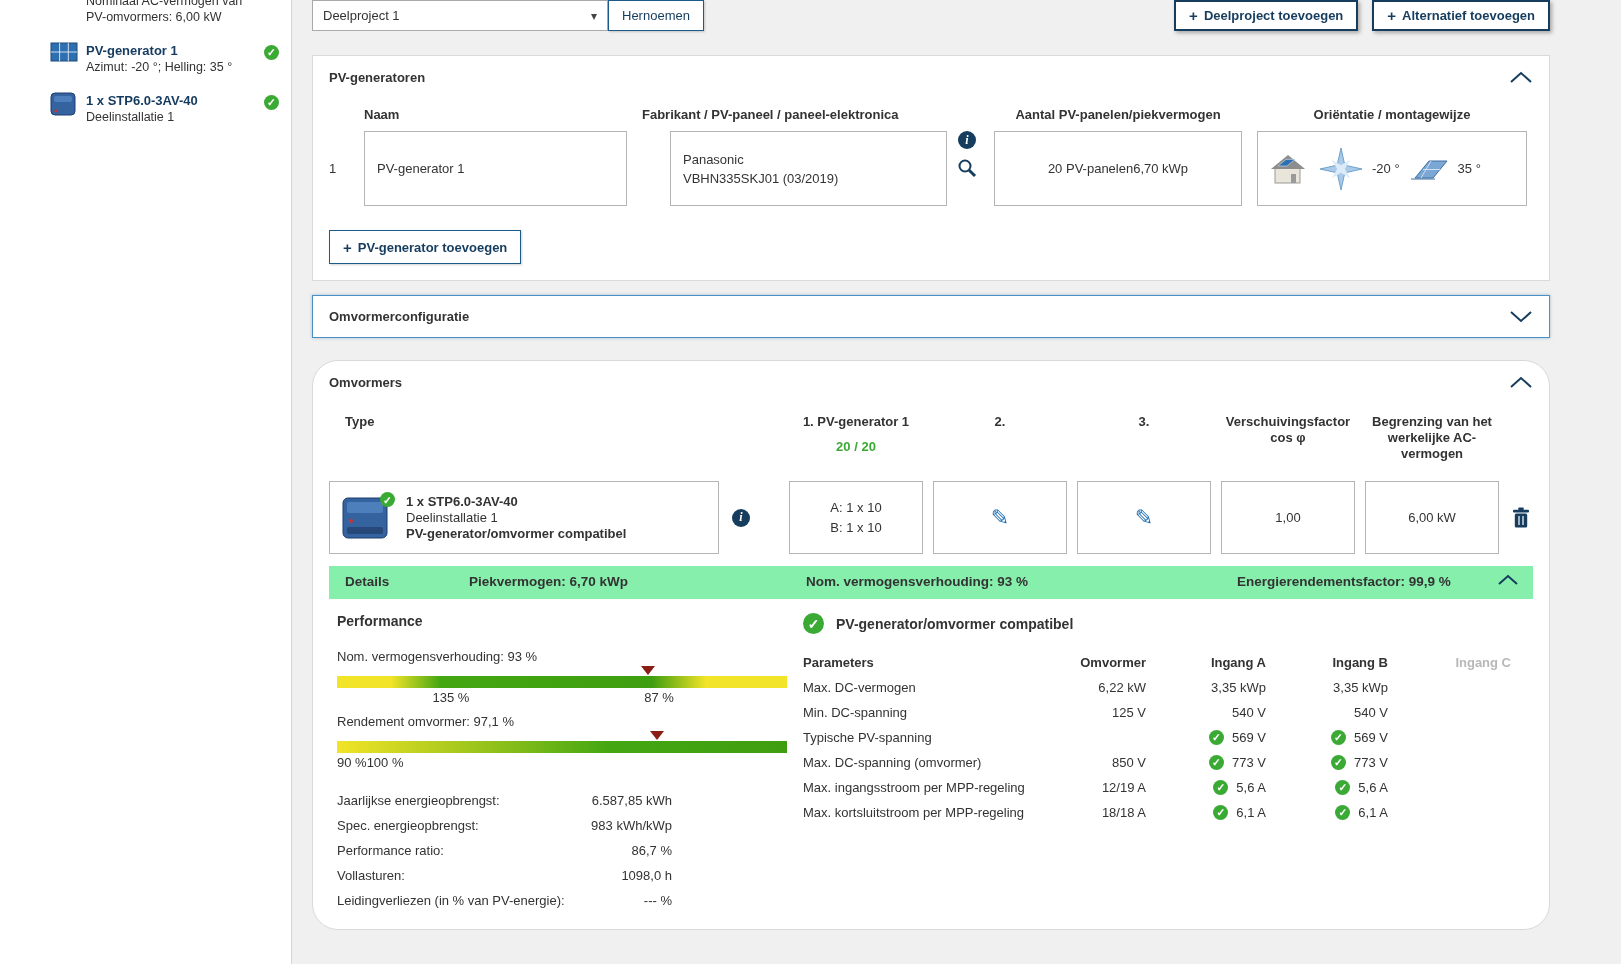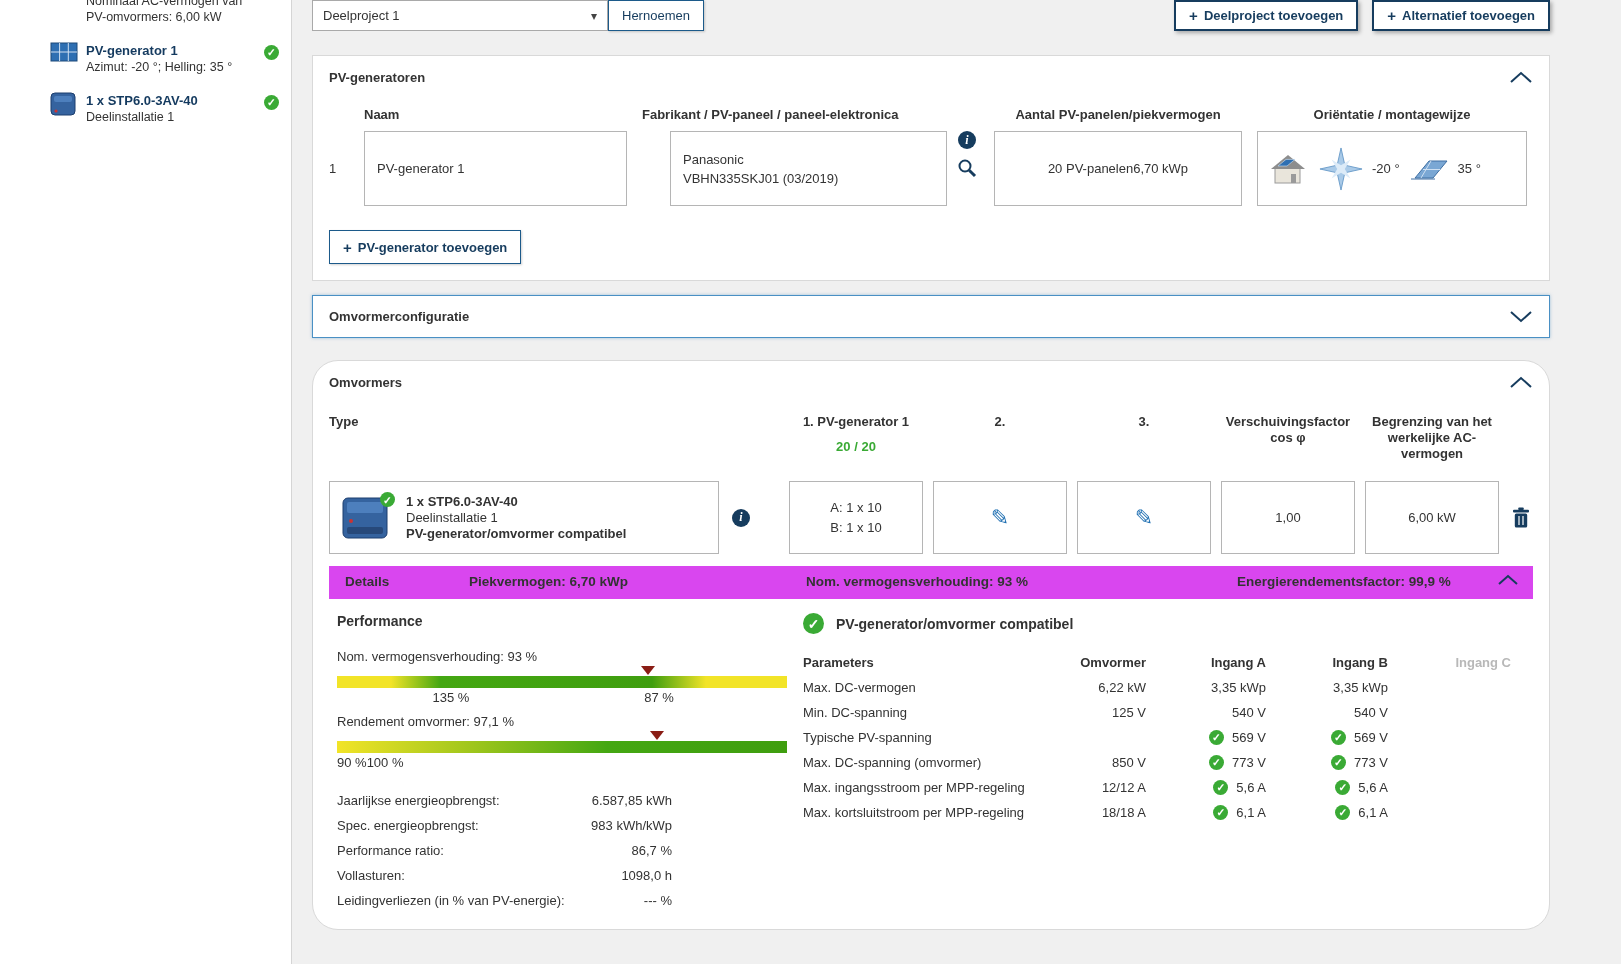--- a/index.html
+++ b/index.html
@@ -63,35 +63,35 @@
   .orient-box{display:flex;align-items:center;gap:9px;padding:0 10px;}
   .add-row{margin-top:24px;}
   .btn-add{height:34px;border:1px solid #1c5a8a;color:var(--navy);font-weight:bold;
     box-shadow:1px 1px 2px rgba(0,0,0,.18);}
   
   .card-config{margin-top:14px;border:1px solid #4a90c4;box-shadow:0 0 3px rgba(74,144,196,.5);padding:13px 16px;}
   
   .omv-grid{display:grid;grid-template-columns:450px repeat(5,134px) 24px;column-gap:10px;align-items:start;}
   .omv-grid.head{margin-top:24px;}
   .omv-colhead{font-weight:bold;text-align:center;line-height:16px;}
-  .omv-colhead.left{text-align:left;}
+  .omv-colhead.left{text-align:left;margin-left:16px;}
   .gen-count{color:var(--green);font-weight:bold;margin-top:9px;}
   .omv-row{margin-top:19px;}
   .type-cell{display:flex;align-items:center;gap:13px;}
   .type-box{flex:none;width:390px;height:73px;border:1px solid var(--border);display:flex;
     align-items:center;gap:18px;padding:0 12px;cursor:pointer;}
   .inv-img{position:relative;width:46px;flex:none;}
   .inv-check{position:absolute;top:-5px;right:-7px;}
   .type-lines{line-height:16px;}
   .bold{font-weight:bold;}
   .slot{height:73px;border:1px solid var(--border);display:flex;flex-direction:column;
     align-items:center;justify-content:center;line-height:20px;cursor:pointer;}
   .trash-cell{height:73px;display:flex;align-items:center;justify-content:center;cursor:pointer;}
   
-  .details-bar{position:relative;margin-top:12px;height:33px;background:#d946ef;}
+  .details-bar{position:relative;margin-top:12px;height:33px;background:#86efac;}
   .details-bar span{position:absolute;top:8px;font-weight:bold;font-size:13.5px;}
   .d-0{left:16px;} .d-1{left:140px;} .d-2{left:477px;} .d-3{left:908px;}
   .d-chev{position:absolute;right:14px;top:10px;}
   .details-body{display:flex;padding-top:14px;}
   .perf-col{width:460px;flex:none;padding-left:8px;}
   .perf-title{font-size:14px;font-weight:bold;margin-bottom:20px;}
   .bar-label{margin-bottom:9px;}
   .bar-wrap{position:relative;width:450px;margin-top:12px;}
   .bar{height:12px;width:450px;}
   .bar1{background:linear-gradient(to right,#f2e428 0%,#f2e428 12%,#44a712 23%,#3f9e0f 70%,#f2e428 82%,#f2e428 100%);}
@@ -443,21 +443,21 @@
               <span class="chk">✓</span>
               <span>773 V</span>
             </div>
             <div class="c-r">
               <span class="chk">✓</span>
               <span>773 V</span>
             </div>
             <div></div>
 
             <div>Max. ingangsstroom per MPP-regeling</div>
-            <div class="c-r">12/12 A</div>
+            <div class="c-r">12/19 A</div>
             <div class="c-r">
               <span class="chk">✓</span>
               <span>5,6 A</span>
             </div>
             <div class="c-r">
               <span class="chk">✓</span>
               <span>5,6 A</span>
             </div>
             <div></div>
 

